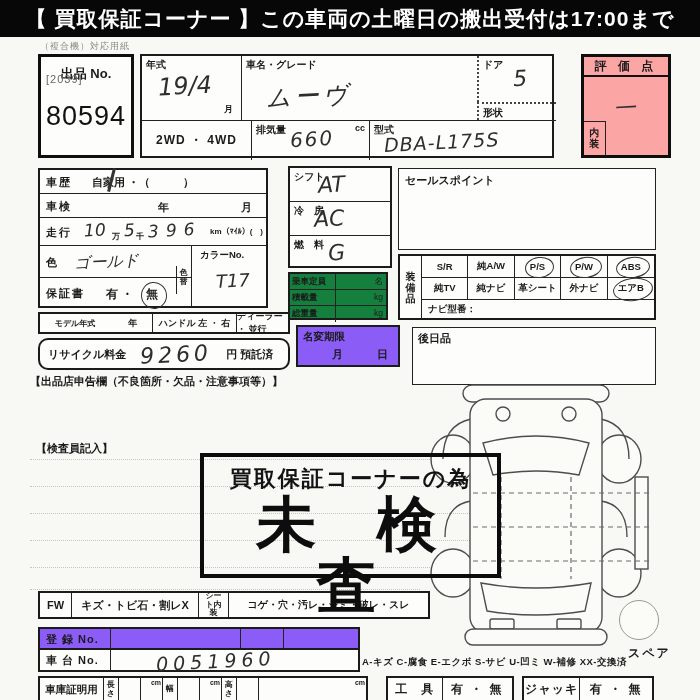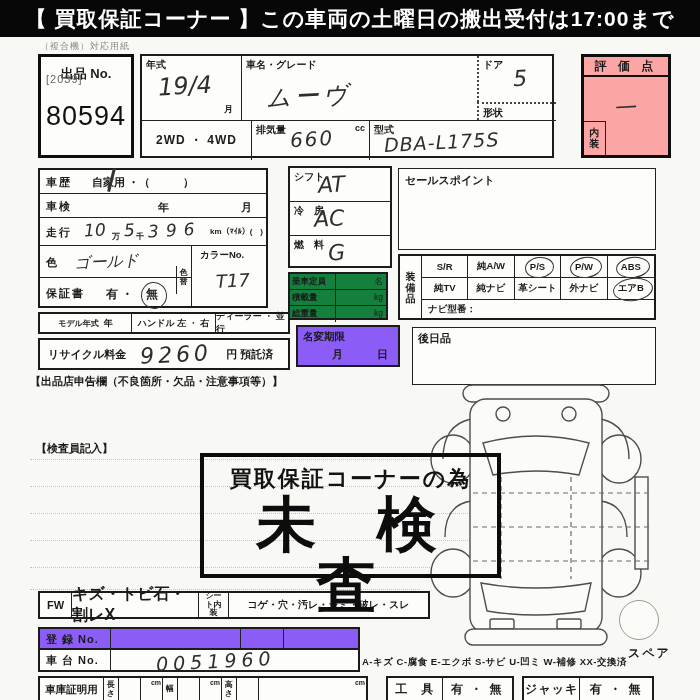--- a/index.html
+++ b/index.html
@@ -94,21 +94,21 @@
   #eq-nav { grid-column:2/7; font-size:9.5px; font-weight:bold; padding:3px 0 17px 6px; }
 
   
   #nc-box { left:296px; top:325px; width:104px; height:42px; background:#8b5cf6; }
   #later-box { left:412px; top:327px; width:244px; height:58px; background:#fdfdfb; }
 
   
   #my-row { left:38px; top:312px; width:252px; height:22px; background:#fdfdfb; display:flex; }
   .my-cell { border-right:1.6px solid #222; display:flex; align-items:center; justify-content:center; font-size:9px; font-weight:bold; }
   .my-cell:last-child { border-right:none; }
-  #recycle-box { left:38px; top:338px; width:252px; height:32px; background:#fdfdfb; display:flex; align-items:center; }
+  #recycle-box { left:38px; top:338px; width:252px; height:32px; background:#fdfdfb; display:flex; align-items:center;border-radius:10px; }
   #decl-label { left:30px; top:374px; font-size:11px; font-weight:bold; }
 
   
   #insp-label { left:36px; top:441px; font-size:11px; font-weight:bold; }
   .rule { position:absolute; left:30px; width:548px; border-top:1.3px dotted #c6c6bf; }
 
   
   #stamp-box { left:200px; top:453px; width:301px; height:125px; border:4.5px solid #0c0c0c; text-align:center; z-index:5; }
   #stamp-l1 { margin-top:7px; font-size:22px; font-weight:bold; letter-spacing:2px; color:#131313; }
   #stamp-l2 { font-size:60px; font-weight:bold; letter-spacing:22px; line-height:1.02; color:#0d0d0d; margin-left:14px; }
@@ -308,21 +308,21 @@
     <span style="position:absolute;left:5px;top:3px;font-size:10.5px;font-weight:bold;">名変期限</span>
     <span style="position:absolute;left:34px;bottom:3px;font-size:11px;font-weight:bold;">月</span>
     <span style="position:absolute;right:10px;bottom:3px;font-size:11px;font-weight:bold;">日</span>
   </div>
 
   <div id="later-box" class="abs b1">
     <span style="position:absolute;left:5px;top:3px;font-size:11px;font-weight:bold;">後日品</span>
   </div>
 
   <div id="my-row" class="abs b2">
-    <div class="my-cell" style="width:92px;">
+    <div class="my-cell" style="width:113px;gap:14px;">
       <span style="font-size:8px;">モデル年式</span>&nbsp;&nbsp;
       <span>年</span>
     </div>
     <div class="my-cell" style="width:84px;">
       <span>ハンドル 左 ・ 右</span>
     </div>
     <div class="my-cell" style="flex:1;">
       <span>ディーラー ・ 並行</span>
     </div>
   </div>
@@ -382,21 +382,21 @@
     <div id="stamp-l2">未 検 査</div>
   </div>
 
   <div id="spare-circle" class="abs"></div>
   <div id="spare-label" class="abs">スペア</div>
 
   <div id="fw-row" class="abs b2">
     <div class="fw-cell" style="width:32px;font-size:11px;">
         <span>FW</span>
       </div>
-    <div class="fw-cell" style="width:127px;font-size:16px;">
+    <div class="fw-cell" style="width:127px;font-size:11px;">
         <span>キズ・トビ石・割レX</span>
       </div>
     <div class="fw-cell" style="width:30px;">
         <span class="stack" style="width:2.2em;text-align:center;">シート内装</span>
       </div>
     <div class="fw-cell" style="flex:1;font-size:10px;">
         <span>コゲ・穴・汚レ・シミ・破レ・スレ</span>
       </div>
   </div>
 

